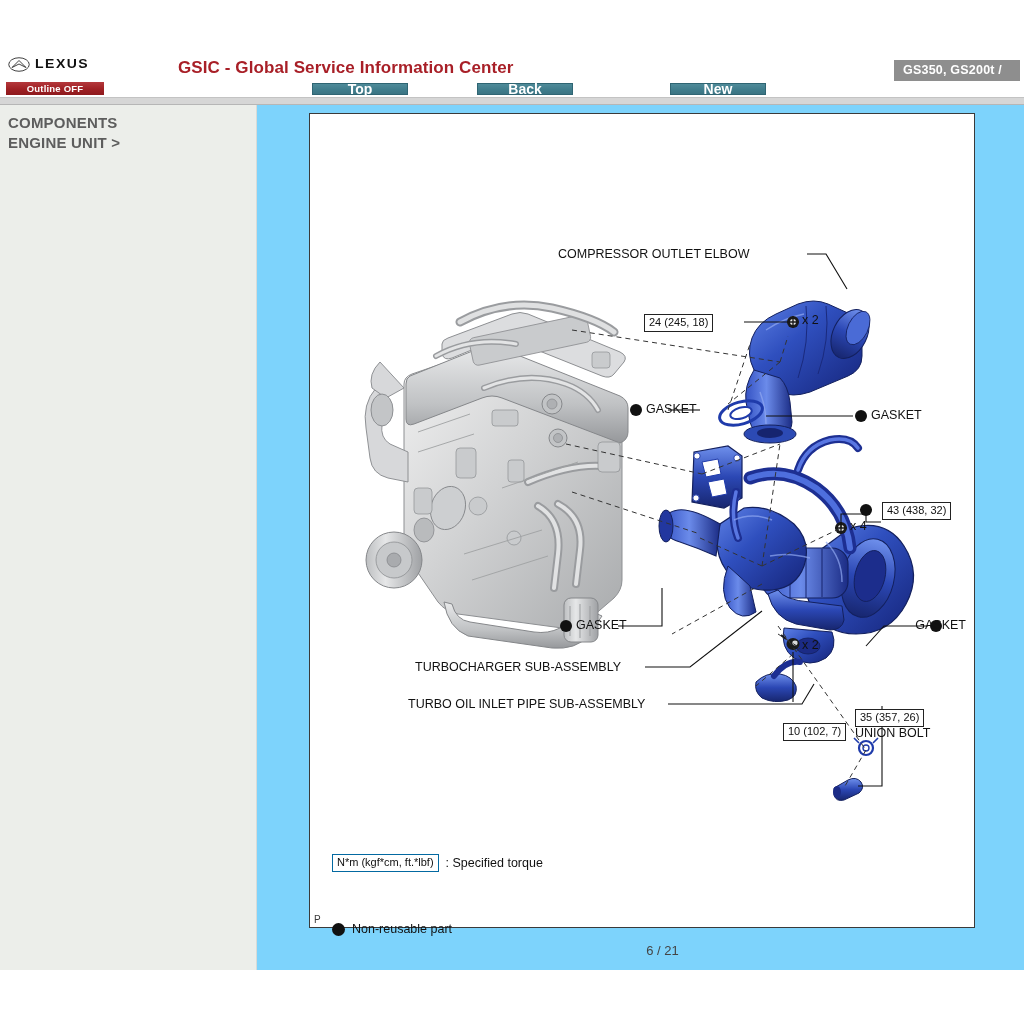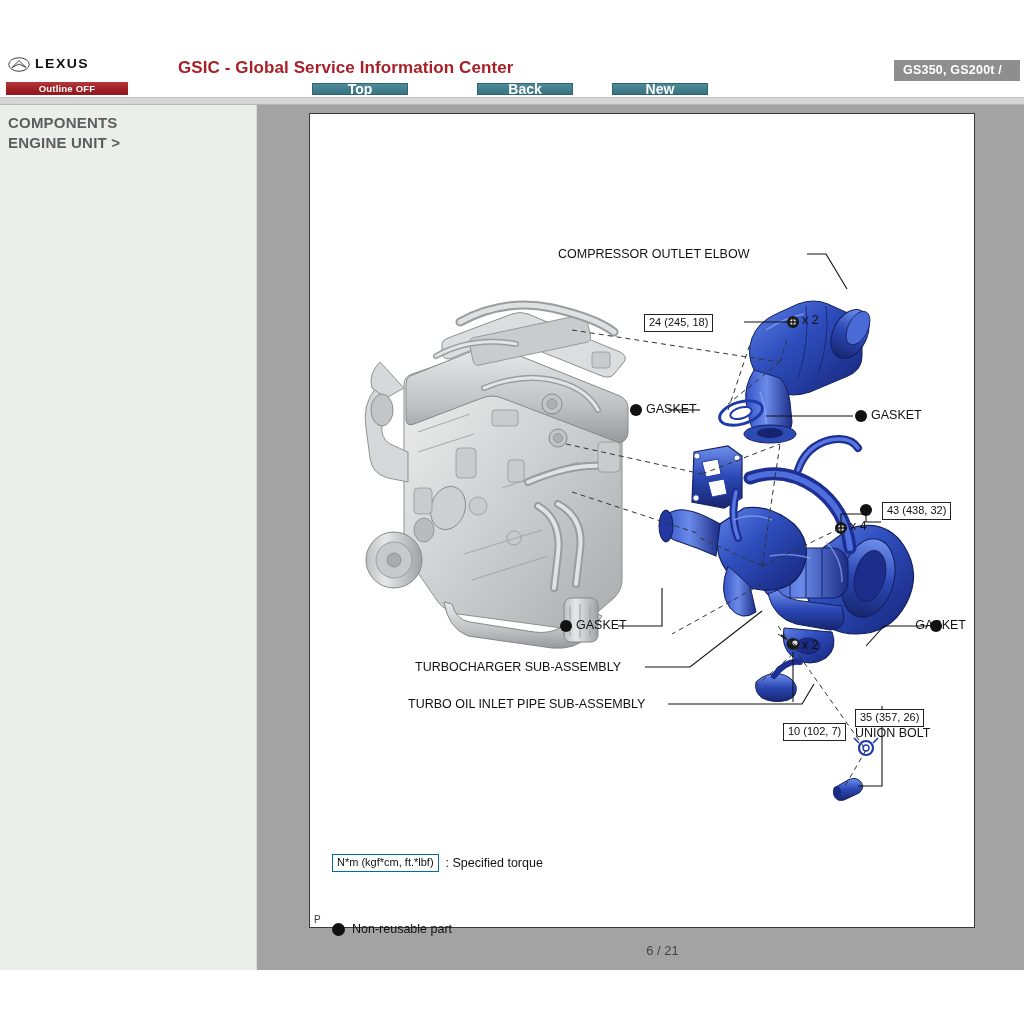--- a/index.html
+++ b/index.html
@@ -19,41 +19,41 @@
     display: flex; align-items: center; gap: 5px;
   }
   .lexus-mark { width: 22px; height: 15px; }
   .lexus-word {
     font-size: 14px; font-weight: bold; letter-spacing: 1.5px;
     color:#111; font-family:"Liberation Sans", sans-serif;
     transform: scaleY(0.85);
   }
   .outline-btn {
     position: absolute; left: 6px; top: 82px;
-    width: 122px; height: 13px;
+    width: 98px; height: 13px;
     background: linear-gradient(to bottom,#b4383c 0%, #9f2024 55%, #8e191d 100%);
     color:#fff; font-size: 9.5px; font-weight: bold;
     display:flex; align-items:center; justify-content:center;
     letter-spacing:.2px;
   }
   .gsic-title {
     position:absolute; left: 178px; top: 58px;
     font-size: 17px; font-weight: bold; color:#a81f27;
     letter-spacing: .1px;
   }
   .navbtn {
     position:absolute; top: 83px; height: 12px;
     background: linear-gradient(to bottom,#4f8b99 0%, #3f7c8b 60%, #3b7483 100%);
     color:#ffffff; font-size: 14px; font-weight:bold;
     display:flex; align-items:center; justify-content:center;
     border: 1px solid #2f6573;
   }
   #nav-top  { left: 312px; width: 96px; }
   #nav-back { left: 477px; width: 96px; }
-  #nav-new  { left: 612px; width: 96px; }
+  #nav-new  { left: 670px; width: 96px; }
 
   .model-badge {
     position:absolute; right: 4px; top: 60px;
     background:#8e8e8e; color:#ffffff;
     font-size: 12.5px; font-weight: bold;
     padding: 3px 18px 4px 9px;
     letter-spacing:.2px;
   }
   .hdr-rule {
     position:absolute; left:0; top: 97px; width:1024px; height:8px;
@@ -66,21 +66,21 @@
     position:absolute; left:0; top:0; width:257px; height:865px;
     background:#eceeea; border-right:1px solid #d9dbd7;
   }
   .crumb {
     position:absolute; left:8px; top:8px; width:240px;
     font-size:15px; font-weight:bold; color:#5d5d5d; line-height:20px;
     letter-spacing:.2px;
   }
 
   
-  .content { position:absolute; left:257px; top:0; width:767px; height:865px; background:#a3a3a3; }
+  .content { position:absolute; left:257px; top:0; width:767px; height:865px; background:#7dd3fc; }
   .doc-box {
     position:absolute; left:52px; top:8px; width:666px; height:815px;
     border:1px solid #3a3a3a; background:#fff;
   }
   .p-mark {
     position:absolute; left:4px; bottom:2px;
     font-size:10px; color:#3a3a3a; font-family:"Liberation Sans", sans-serif;
   }
   .pagenum {
     position:absolute; left:0; top:838px; width:767px;

